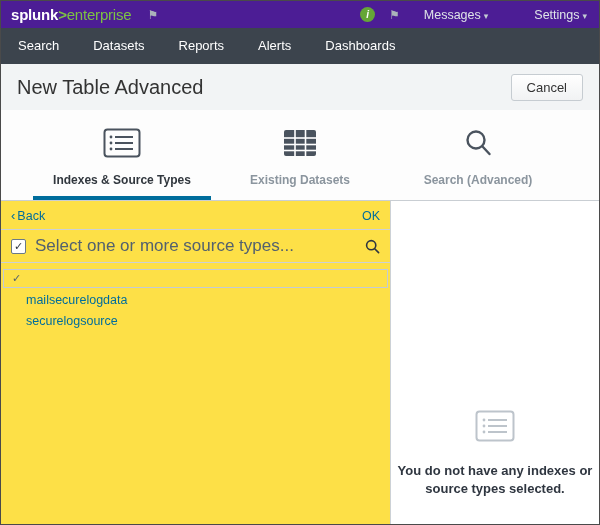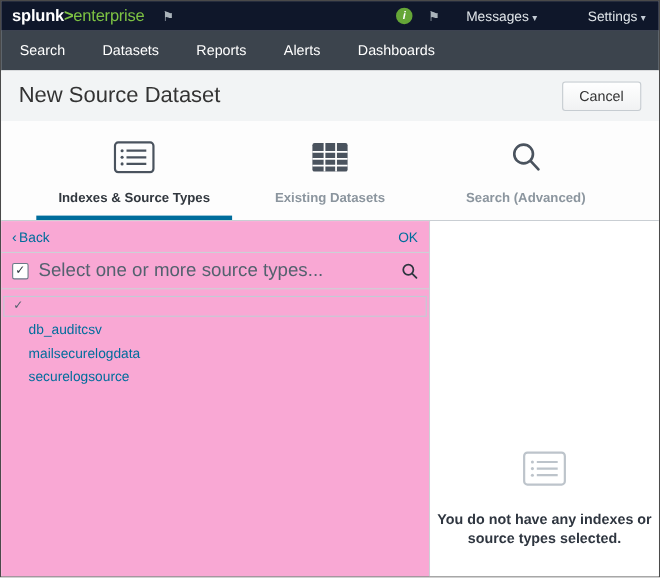--- a/index.html
+++ b/index.html
@@ -1,21 +1,21 @@
 <!DOCTYPE html>
 <html><head>
 <meta charset="utf-8">
 <style>
   * { box-sizing: border-box; margin: 0; padding: 0; }
   body { font-family: "Liberation Sans", sans-serif; background: #fff; }
   .screen { width: 600px; height: 525px; border: 1px solid #4a4a4a; background: #fff;
             overflow: hidden; display: flex; flex-direction: column; }
 
   
-  .topbar { height: 27px; background: #0f172a; display: flex; align-items: center;
+  .topbar { height: 27px; background: #4c1d95; display: flex; align-items: center;
             padding: 0 12px 0 10px; flex: 0 0 auto; }
   .logo { font-size: 15px; letter-spacing: -0.2px; cursor: pointer; white-space: nowrap; }
   .logo-splunk { color: #ffffff; font-weight: bold; }
   .logo-gt { color: #7dc243; font-weight: bold; }
   .logo-prod { color: #7dc243; font-weight: 300; }
   .topbar-flag { color: #aab3ba; font-size: 12px; margin-left: 16px; cursor: pointer; }
   .top-right { margin-left: auto; display: flex; align-items: center; }
   .info-icon { width: 15px; height: 15px; border-radius: 50%; background: #65a637; color: #fff;
                font-size: 10px; font-weight: bold; font-style: italic; display: flex;
                align-items: center; justify-content: center; cursor: pointer; }
@@ -42,21 +42,21 @@
   .tab { width: 178px; display: flex; flex-direction: column; align-items: center;
          border-bottom: 4px solid transparent; cursor: pointer; }
   .tab-icon { height: 34px; display: flex; align-items: center; justify-content: center; }
   .tab-label { font-size: 12px; font-weight: bold; color: #8b959e; margin-top: 13px; padding-bottom: 9px; }
   .tab.active { border-bottom-color: #006d9c; }
   .tab.active .tab-label { color: #31373e; }
 
   
   .content { flex: 1; display: flex; min-height: 0; }
   .left-panel { width: 390px; flex: 0 0 390px; border-right: 1px solid #ccd1d6;
-                display: flex; flex-direction: column; background: #f9a8d4; }
+                display: flex; flex-direction: column; background: #fde047; }
   .panel-toolbar { display: flex; justify-content: space-between; align-items: center;
                    padding: 7px 10px 6px; }
   .link { color: #006d9c; font-size: 12.5px; cursor: pointer; }
   .back-chevron { font-size: 13px; margin-right: 2px; }
 
   .filter-row { border-top: 1px solid #ccd1d6; border-bottom: 1px solid #ccd1d6;
                 display: flex; align-items: center; padding: 6px 10px; cursor: text; }
   .checkbox { width: 15px; height: 15px; border: 1px solid #6b7a88; border-radius: 2px;
               background: #fff; display: flex; align-items: center; justify-content: center;
               font-size: 11px; line-height: 1; color: #2f3640; cursor: pointer; flex: 0 0 auto; }
@@ -97,21 +97,21 @@
 
   <nav class="appbar">
     <span class="appbar-item">Search</span>
     <span class="appbar-item">Datasets</span>
     <span class="appbar-item">Reports</span>
     <span class="appbar-item">Alerts</span>
     <span class="appbar-item">Dashboards</span>
   </nav>
 
   <div class="page-header">
-    <h1 class="page-title">New Source Dataset</h1>
+    <h1 class="page-title">New Table Advanced</h1>
     <button class="cancel-btn">Cancel</button>
   </div>
 
   <div class="tabs">
     <div class="tab active">
       <span class="tab-icon">
         <svg width="38" height="30" viewBox="0 0 38 30">
           <rect x="1.5" y="1.5" width="35" height="27" rx="3" fill="none" stroke="#4a535e" stroke-width="2"></rect>
           <circle cx="8" cy="9" r="1.4" fill="#4a535e"></circle>
             <line x1="12" y1="9" x2="30" y2="9" stroke="#4a535e" stroke-width="2"></line>
@@ -163,21 +163,20 @@
             <circle cx="6.2" cy="6.2" r="4.6" fill="none" stroke="#2f3640" stroke-width="1.6"></circle>
             <line x1="9.7" y1="9.7" x2="13.6" y2="13.6" stroke="#2f3640" stroke-width="1.6" stroke-linecap="round"></line>
           </svg>
         </span>
       </div>
 
       <div class="type-list">
         <div class="type-item selected">
           <span class="item-check">✓</span>
         </div>
-        <div class="type-item">db_auditcsv</div>
         <div class="type-item">mailsecurelogdata</div>
         <div class="type-item">securelogsource</div>
       </div>
     </div>
 
     <div class="right-panel">
       <span>
         <svg width="40" height="32" viewBox="0 0 40 32">
           <rect x="1.5" y="1.5" width="37" height="29" rx="3" fill="none" stroke="#bdc4cb" stroke-width="2"></rect>
           <circle cx="9" cy="10" r="1.4" fill="#bdc4cb"></circle>

